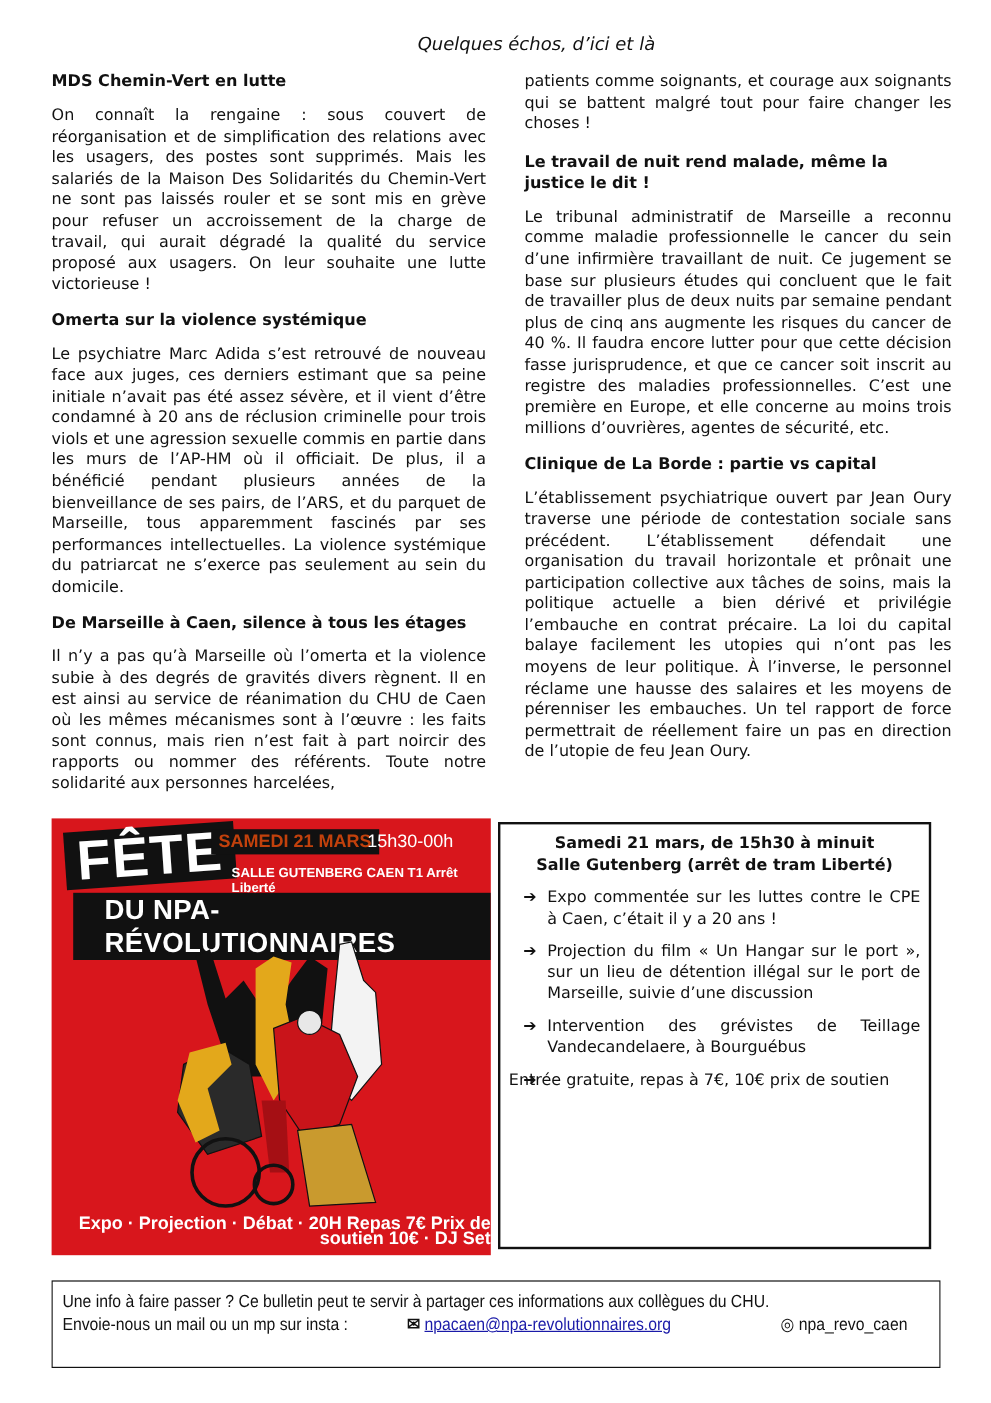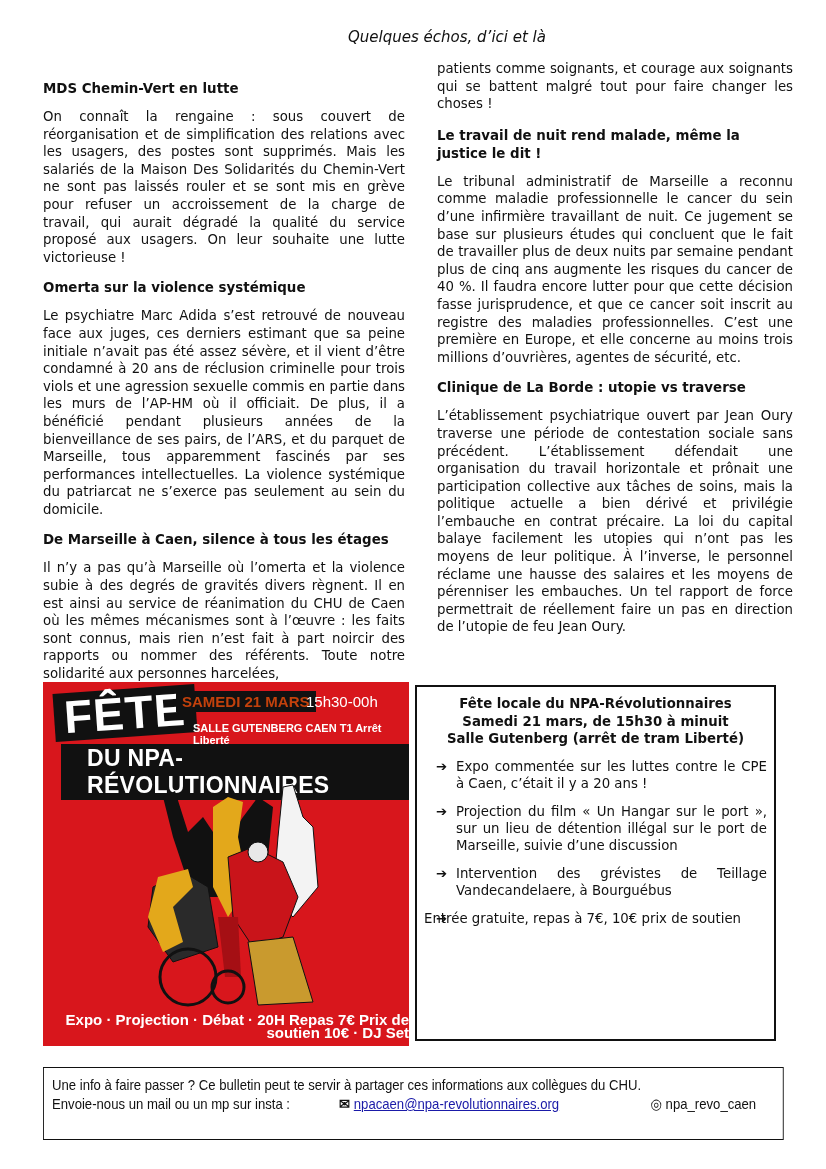--- a/index.html
+++ b/index.html
@@ -1,19 +1,19 @@
 <!DOCTYPE html>
 <html><head>
 <meta charset="utf-8">
 <style>
   html, body { margin:0; padding:0; background:#fff; }
   body { width:826px; height:1169px; position:relative; overflow:hidden; font-family:"DejaVu Sans", sans-serif; color:#111; }
   .page-header { position:absolute; top:28px; left:0; width:826px; text-align:center; font-style:italic; font-size:15px;margin-left:34px; }
   .col { position:absolute; font-size:13.3px; line-height:17.6px; text-align:justify; }
-  .col-left { left:43px; top:60px; width:362px;margin-top:20px; }
+  .col-left { left:43px; top:60px; width:362px; }
   .col-right { left:427px; top:60px; width:356px;margin-left:10px; }
   .col h3 { font-size:13.4px; font-weight:bold; margin:0 0 10px 0; line-height:18px; text-align:left; }
   .col p { margin:0 0 13px 0; }
   .col-right p.cont { margin:0 0 14px 0; }
   .poster { position:absolute; left:43px; top:682px; width:366px; height:364px; background:#d8161c; overflow:hidden; }
   .poster .fete { position:absolute; left:11px; top:7px; background:#111; color:#fff; font-family:"Liberation Sans", sans-serif; font-weight:bold; font-size:46px; line-height:48px; padding:0 10px; transform:rotate(-4deg); letter-spacing:1px; }
   .poster .date { position:absolute; left:133px; top:9px; background:#111; color:#c2410c; font-family:"Liberation Sans", sans-serif; font-weight:bold; font-size:15px; padding:2px 6px; }
   .poster .hours { position:absolute; left:263px; top:11px; color:#fff; font-family:"Liberation Sans", sans-serif; font-weight:normal; font-size:15px; }
   .poster .venue { position:absolute; left:150px; top:40px; color:#fff; font-family:"Liberation Sans", sans-serif; font-weight:bold; font-size:11px; }
   .poster .org { position:absolute; left:18px; top:62px; background:#111; color:#fff; font-family:"Liberation Sans", sans-serif; font-weight:bold; font-size:23px; padding:1px 26px; letter-spacing:0.3px; }
@@ -53,21 +53,21 @@
   </div>
 </div>
 
 <div class="col col-right">
   <p class="cont">patients comme soignants, et courage aux soignants qui se battent malgré tout pour faire changer les choses !</p>
   <div>
     <h3>Le travail de nuit rend malade, même la justice le dit !</h3>
     <p>Le tribunal administratif de Marseille a reconnu comme maladie professionnelle le cancer du sein d’une infirmière travaillant de nuit. Ce jugement se base sur plusieurs études qui concluent que le fait de travailler plus de deux nuits par semaine pendant plus de cinq ans augmente les risques du cancer de 40 %. Il faudra encore lutter pour que cette décision fasse jurisprudence, et que ce cancer soit inscrit au registre des maladies professionnelles. C’est une première en Europe, et elle concerne au moins trois millions d’ouvrières, agentes de sécurité, etc.</p>
   </div>
   <div>
-    <h3>Clinique de La Borde : utopie vs traverse</h3>
+    <h3>Clinique de La Borde : partie vs capital</h3>
     <p>L’établissement psychiatrique ouvert par Jean Oury traverse une période de contestation sociale sans précédent. L’établissement défendait une organisation du travail horizontale et prônait une participation collective aux tâches de soins, mais la politique actuelle a bien dérivé et privilégie l’embauche en contrat précaire. La loi du capital balaye facilement les utopies qui n’ont pas les moyens de leur politique. À l’inverse, le personnel réclame une hausse des salaires et les moyens de pérenniser les embauches. Un tel rapport de force permettrait de réellement faire un pas en direction de l’utopie de feu Jean Oury.</p>
   </div>
 </div>
 
 <div class="poster">
   <div class="fete">FÊTE</div>
   <div class="date">SAMEDI 21 MARS</div>
   <div class="hours">15h30-00h</div>
   <div class="venue">SALLE GUTENBERG CAEN T1 Arrêt Liberté</div>
   <div class="org">DU NPA-RÉVOLUTIONNAIRES</div>
@@ -84,21 +84,20 @@
     <circle cx="55" cy="200" r="28" fill="none" stroke="#111" stroke-width="3"></circle>
     <circle cx="95" cy="210" r="16" fill="none" stroke="#111" stroke-width="3"></circle>
   </svg>
   <div class="bottom">
     <div>Expo · Projection · Débat · 20H Repas 7€ Prix de soutien 10€ · DJ Set</div>
   </div>
 </div>
 
 <div class="infobox">
   <div class="title">
-    <div>Fête locale du NPA-Révolutionnaires</div>
     <div>Samedi 21 mars, de 15h30 à minuit</div>
     <div>Salle Gutenberg (arrêt de tram Liberté)</div>
   </div>
   <ul>
     <li><span class="arrow">➔</span><span>Expo commentée sur les luttes contre le CPE à Caen, c’était il y a 20 ans !</span></li>
     <li><span class="arrow">➔</span><span>Projection du film « Un Hangar sur le port », sur un lieu de détention illégal sur le port de Marseille, suivie d’une discussion</span></li>
     <li><span class="arrow">➔</span><span>Intervention des grévistes de Teillage Vandecandelaere, à Bourguébus</span></li>
     <li><span class="arrow">➔</span></li>
   </ul>
   <p>Entrée gratuite, repas à 7€, 10€ prix de soutien</p>

